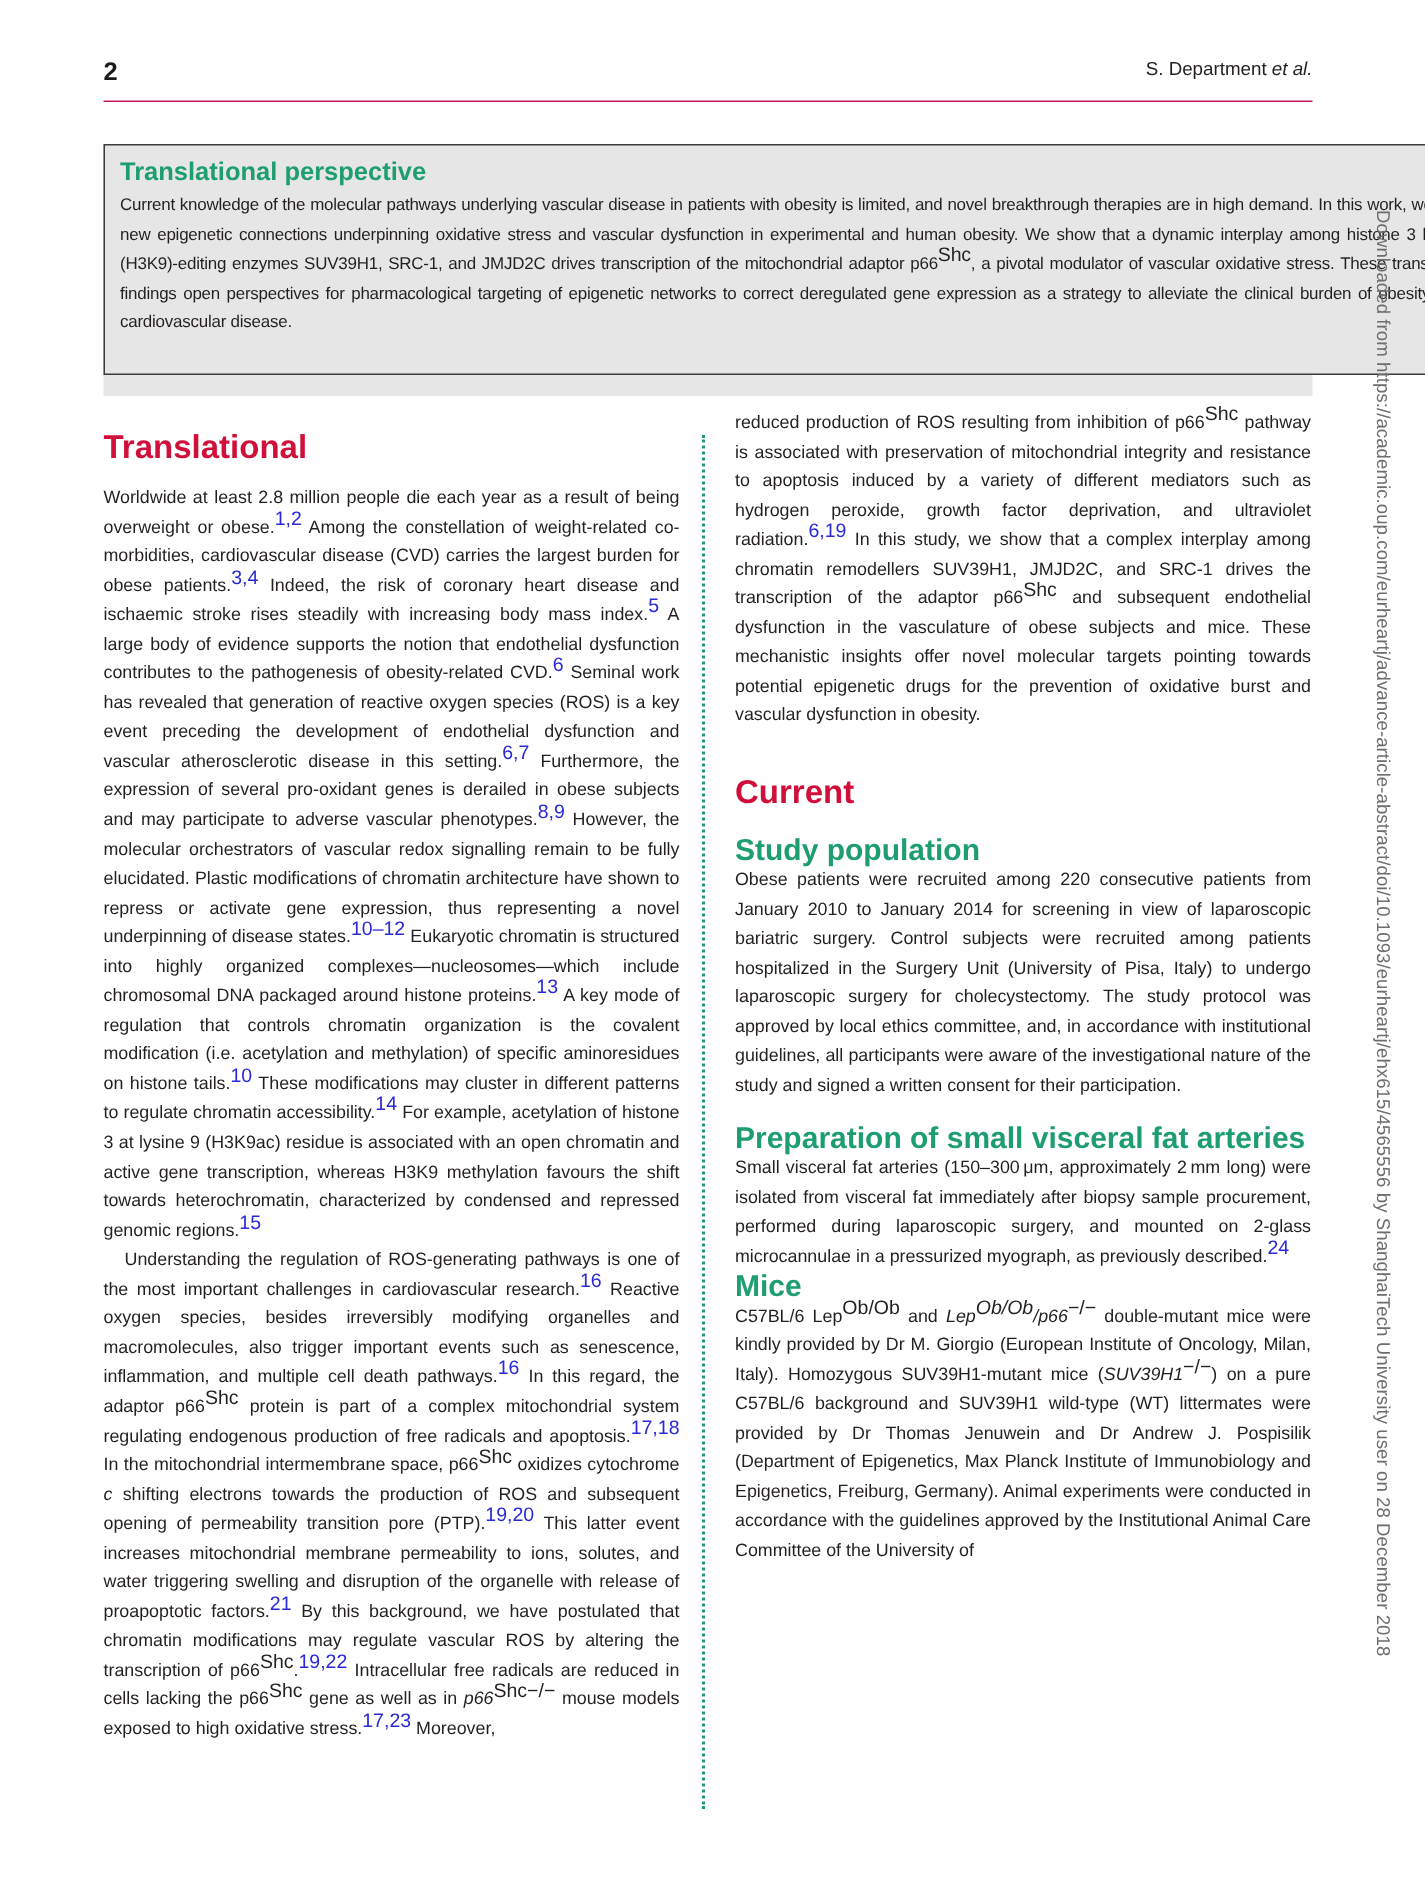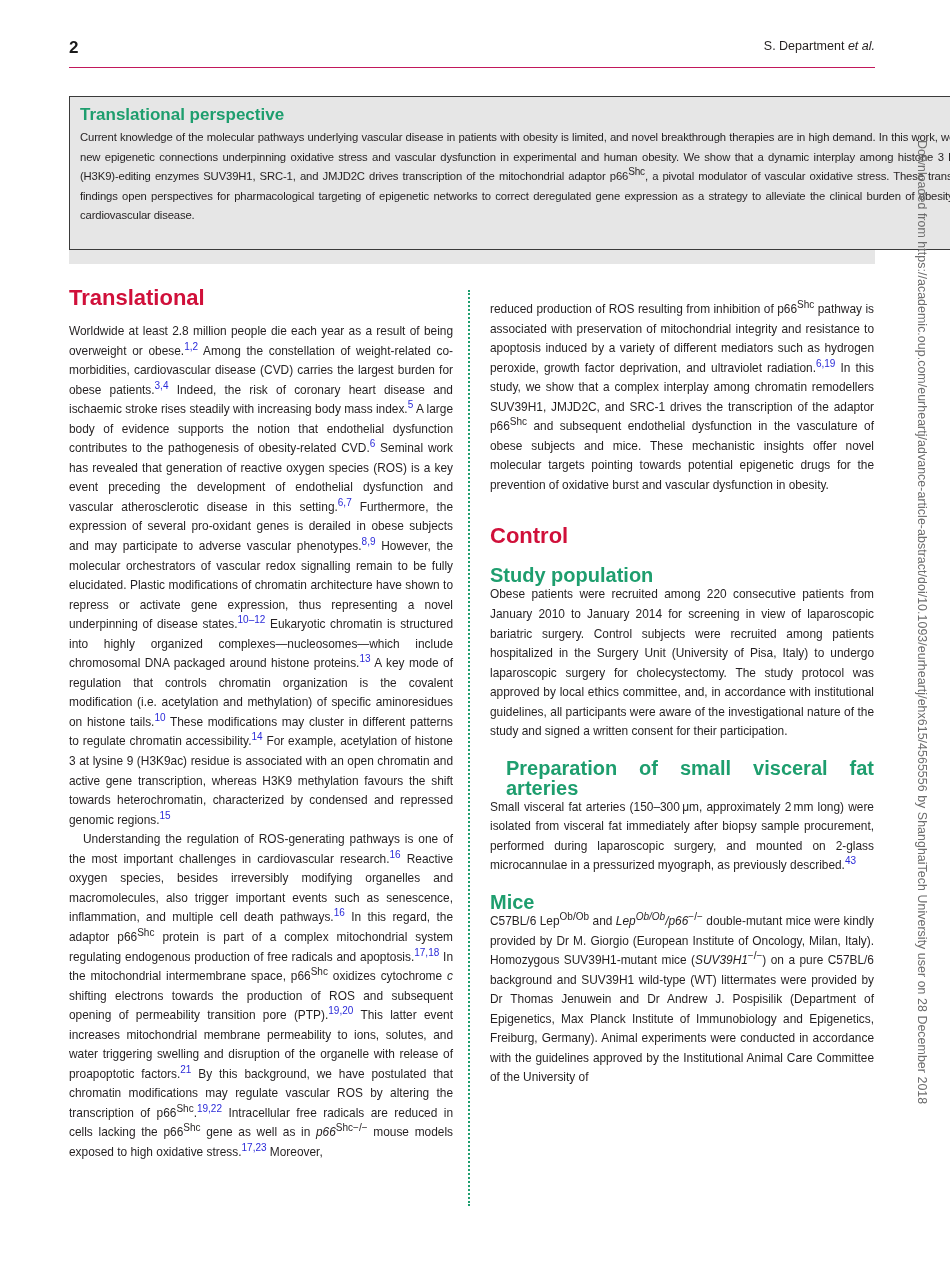--- a/index.html
+++ b/index.html
@@ -13,27 +13,27 @@
 
   .tp-shadow { position: absolute; left: 69px; top: 96px; width: 806px; height: 168px; background: #e6e6e6; }
   .tp-box { position: absolute; left: 69px; top: 96px; width: 929px; height: 154px; background: #e6e6e6; border: 1px solid #3a3a3a; padding: 7px 10px 0 10px; }
   .tp-title { font-size: 17px; font-weight: bold; color: #1e9e6e; line-height: 22px; margin-bottom: 2px; }
   .tp-body { font-size: 11.3px; line-height: 19.6px; color: #231f20; text-align: justify; letter-spacing: -0.15px; }
 
   .divider { position: absolute; left: 468px; top: 290px; width: 0; height: 916px; border-left: 2px dotted #1e9e6e; }
 
   .col { position: absolute; width: 384px; font-size: 11.9px; line-height: 19.55px; text-align: justify; color: #231f20; }
   .col-left { left: 69px; top: 283px; }
-  .col-right { left: 490px; top: 300px; }
+  .col-right { left: 490px; top: 272px; }
 
   .h1 { font-size: 22px; font-weight: bold; color: #d0103a; line-height: 30px; margin-bottom: 9px; }
   .h2 { font-size: 20px; font-weight: bold; color: #1e9e6e; line-height: 20px; }
   .para { text-indent: 0; }
   .para-indent { text-indent: 14px; }
-  sup { font-size: 10px; line-height: 0; vertical-align: 5px; }
+  sup { font-size: 13px; line-height: 0; vertical-align: 5px; }
   sup.ref { color: #2a2ad8; }
   .link { color: #2a2ad8; }
   .ital { font-style: italic; }
 
   .side-note { position: absolute; left: 913px; top: 140px; width: 20px; height: 1000px; }
   .side-note span { position: absolute; left: 0; top: 0; transform-origin: 0 0; transform: rotate(90deg) translate(0, -16px); white-space: nowrap; font-size: 12.4px; color: #6d6d6d; letter-spacing: 0.05px; }
 </style>
 </head>
 <body>
 
@@ -51,27 +51,27 @@
 
 <div class="col col-left">
   <div class="h1">Translational</div>
   <div class="para"><span>Worldwide at least 2.8 million people die each year as a result of being overweight or obese.</span><sup class="ref">1,2</sup><span> Among the constellation of weight-related co-morbidities, cardiovascular disease (CVD) carries the largest burden for obese patients.</span><sup class="ref">3,4</sup><span> Indeed, the risk of coronary heart disease and ischaemic stroke rises steadily with increasing body mass index.</span><sup class="ref">5</sup><span> A large body of evidence supports the notion that endothelial dysfunction contributes to the pathogenesis of obesity-related CVD.</span><sup class="ref">6</sup><span> Seminal work has revealed that generation of reactive oxygen species (ROS) is a key event preceding the development of endothelial dysfunction and vascular atherosclerotic disease in this setting.</span><sup class="ref">6,7</sup><span> Furthermore, the expression of several pro-oxidant genes is derailed in obese subjects and may participate to adverse vascular phenotypes.</span><sup class="ref">8,9</sup><span> However, the molecular orchestrators of vascular redox signalling remain to be fully elucidated. Plastic modifications of chromatin architecture have shown to repress or activate gene expression, thus representing a novel underpinning of disease states.</span><sup class="ref">10–12</sup><span> Eukaryotic chromatin is structured into highly organized complexes—nucleosomes—which include chromosomal DNA packaged around histone proteins.</span><sup class="ref">13</sup><span> A key mode of regulation that controls chromatin organization is the covalent modification (i.e. acetylation and methylation) of specific aminoresidues on histone tails.</span><sup class="ref">10</sup><span> These modifications may cluster in different patterns to regulate chromatin accessibility.</span><sup class="ref">14</sup><span> For example, acetylation of histone 3 at lysine 9 (H3K9ac) residue is associated with an open chromatin and active gene transcription, whereas H3K9 methylation favours the shift towards heterochromatin, characterized by condensed and repressed genomic regions.</span><sup class="ref">15</sup></div>
   <div class="para-indent"><span>Understanding the regulation of ROS-generating pathways is one of the most important challenges in cardiovascular research.</span><sup class="ref">16</sup><span> Reactive oxygen species, besides irreversibly modifying organelles and macromolecules, also trigger important events such as senescence, inflammation, and multiple cell death pathways.</span><sup class="ref">16</sup><span> In this regard, the adaptor p66</span><sup>Shc</sup><span> protein is part of a complex mitochondrial system regulating endogenous production of free radicals and apoptosis.</span><sup class="ref">17,18</sup><span> In the mitochondrial intermembrane space, p66</span><sup>Shc</sup><span> oxidizes cytochrome </span><i>c</i><span> shifting electrons towards the production of ROS and subsequent opening of permeability transition pore (PTP).</span><sup class="ref">19,20</sup><span> This latter event increases mitochondrial membrane permeability to ions, solutes, and water triggering swelling and disruption of the organelle with release of proapoptotic factors.</span><sup class="ref">21</sup><span> By this background, we have postulated that chromatin modifications may regulate vascular ROS by altering the transcription of p66</span><sup>Shc</sup><span>.</span><sup class="ref">19,22</sup><span> Intracellular free radicals are reduced in cells lacking the p66</span><sup>Shc</sup><span> gene as well as in </span><i>p66</i><sup>Shc−/−</sup><span> mouse models exposed to high oxidative stress.</span><sup class="ref">17,23</sup><span> Moreover,</span></div>
 </div>
 
 <div class="col col-right">
   <div class="para"><span>reduced production of ROS resulting from inhibition of p66</span><sup>Shc</sup><span> pathway is associated with preservation of mitochondrial integrity and resistance to apoptosis induced by a variety of different mediators such as hydrogen peroxide, growth factor deprivation, and ultraviolet radiation.</span><sup class="ref">6,19</sup><span> In this study, we show that a complex interplay among chromatin remodellers SUV39H1, JMJD2C, and SRC-1 drives the transcription of the adaptor p66</span><sup>Shc</sup><span> and subsequent endothelial dysfunction in the vasculature of obese subjects and mice. These mechanistic insights offer novel molecular targets pointing towards potential epigenetic drugs for the prevention of oxidative burst and vascular dysfunction in obesity.</span></div>
 
-  <div class="h1" style="margin-top:26px; margin-bottom:8px;">Control</div>
+  <div class="h1" style="margin-top:26px; margin-bottom:8px;">Current</div>
 
   <div class="h2" style="margin-top:14px;">Study population</div>
   <div class="para">Obese patients were recruited among 220 consecutive patients from January 2010 to January 2014 for screening in view of laparoscopic bariatric surgery. Control subjects were recruited among patients hospitalized in the Surgery Unit (University of Pisa, Italy) to undergo laparoscopic surgery for cholecystectomy. The study protocol was approved by local ethics committee, and, in accordance with institutional guidelines, all participants were aware of the investigational nature of the study and signed a written consent for their participation.</div>
 
-  <div class="h2" style="margin-top:16px;margin-left:16px;">Preparation of small visceral fat arteries</div>
-  <div class="para"><span>Small visceral fat arteries (150–300 μm, approximately 2 mm long) were isolated from visceral fat immediately after biopsy sample procurement, performed during laparoscopic surgery, and mounted on 2-glass microcannulae in a pressurized myograph, as previously described.</span><sup class="ref">43</sup></div>
+  <div class="h2" style="margin-top:16px;">Preparation of small visceral fat arteries</div>
+  <div class="para"><span>Small visceral fat arteries (150–300 μm, approximately 2 mm long) were isolated from visceral fat immediately after biopsy sample procurement, performed during laparoscopic surgery, and mounted on 2-glass microcannulae in a pressurized myograph, as previously described.</span><sup class="ref">24</sup></div>
 
-  <div class="h2" style="margin-top:16px;">Mice</div>
+  <div class="h2" style="">Mice</div>
   <div class="para"><span>C57BL/6 Lep</span><sup>Ob/Ob</sup><span> and </span><i>Lep</i><sup class="ital">Ob/Ob</sup><i>/p66</i><sup>−/−</sup><span> double-mutant mice were kindly provided by Dr M. Giorgio (European Institute of Oncology, Milan, Italy). Homozygous SUV39H1-mutant mice (</span><i>SUV39H1</i><sup>−/−</sup><span>) on a pure C57BL/6 background and SUV39H1 wild-type (WT) littermates were provided by Dr Thomas Jenuwein and Dr Andrew J. Pospisilik (Department of Epigenetics, Max Planck Institute of Immunobiology and Epigenetics, Freiburg, Germany). Animal experiments were conducted in accordance with the guidelines approved by the Institutional Animal Care Committee of the University of</span></div>
 </div>
 
 <div class="side-note">
     <span>Downloaded from https://academic.oup.com/eurheartj/advance-article-abstract/doi/10.1093/eurheartj/ehx615/4565556 by ShanghaiTech University user on 28 December 2018</span>
   </div>
 
 </body></html>

